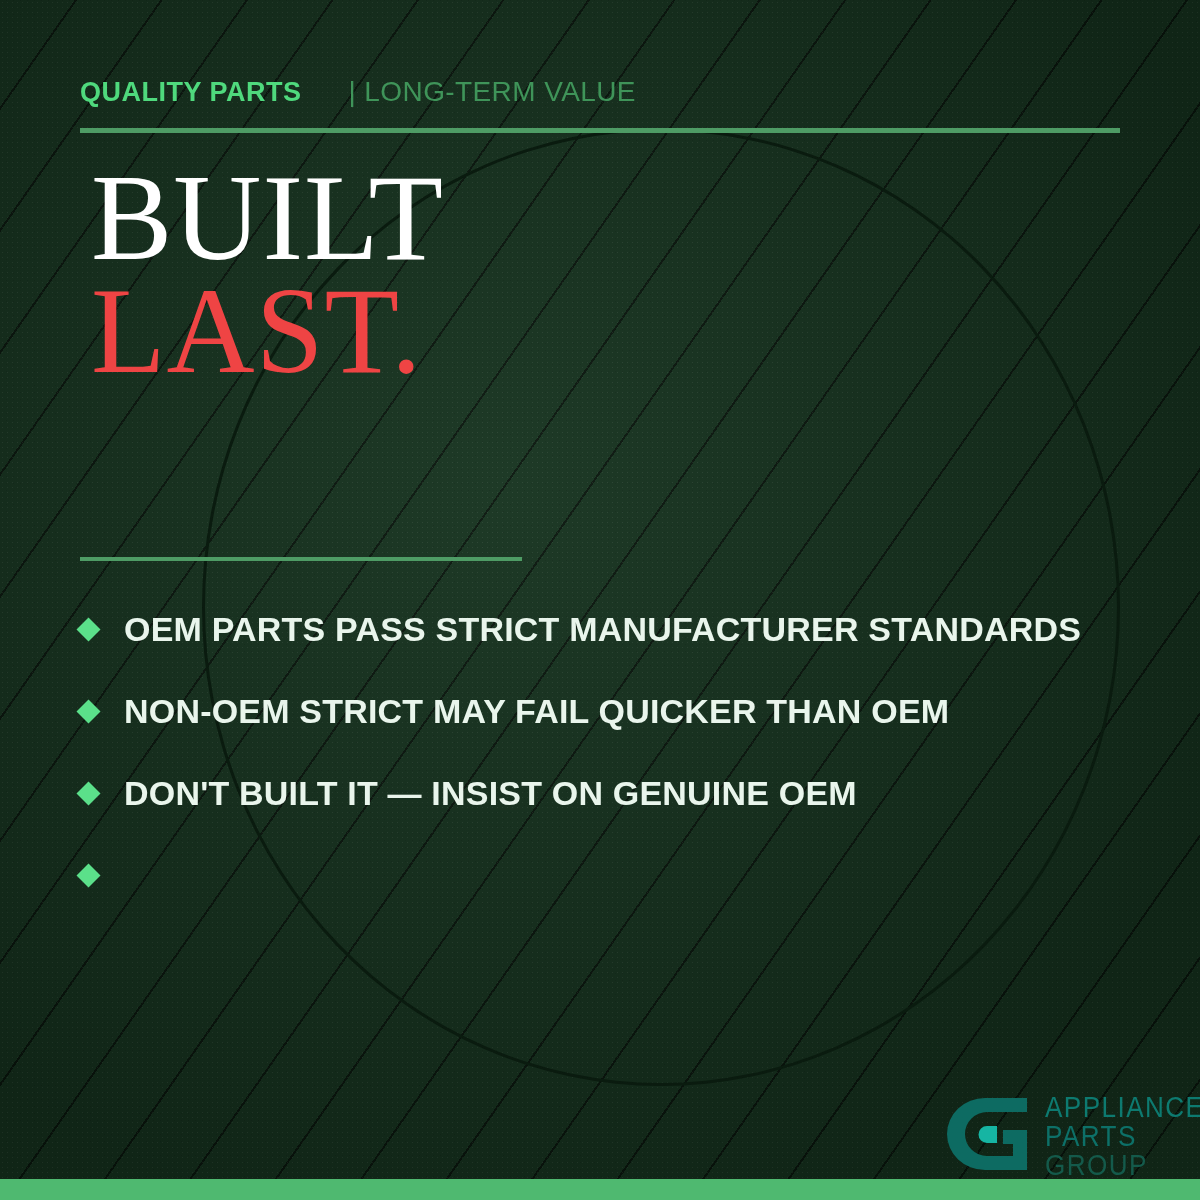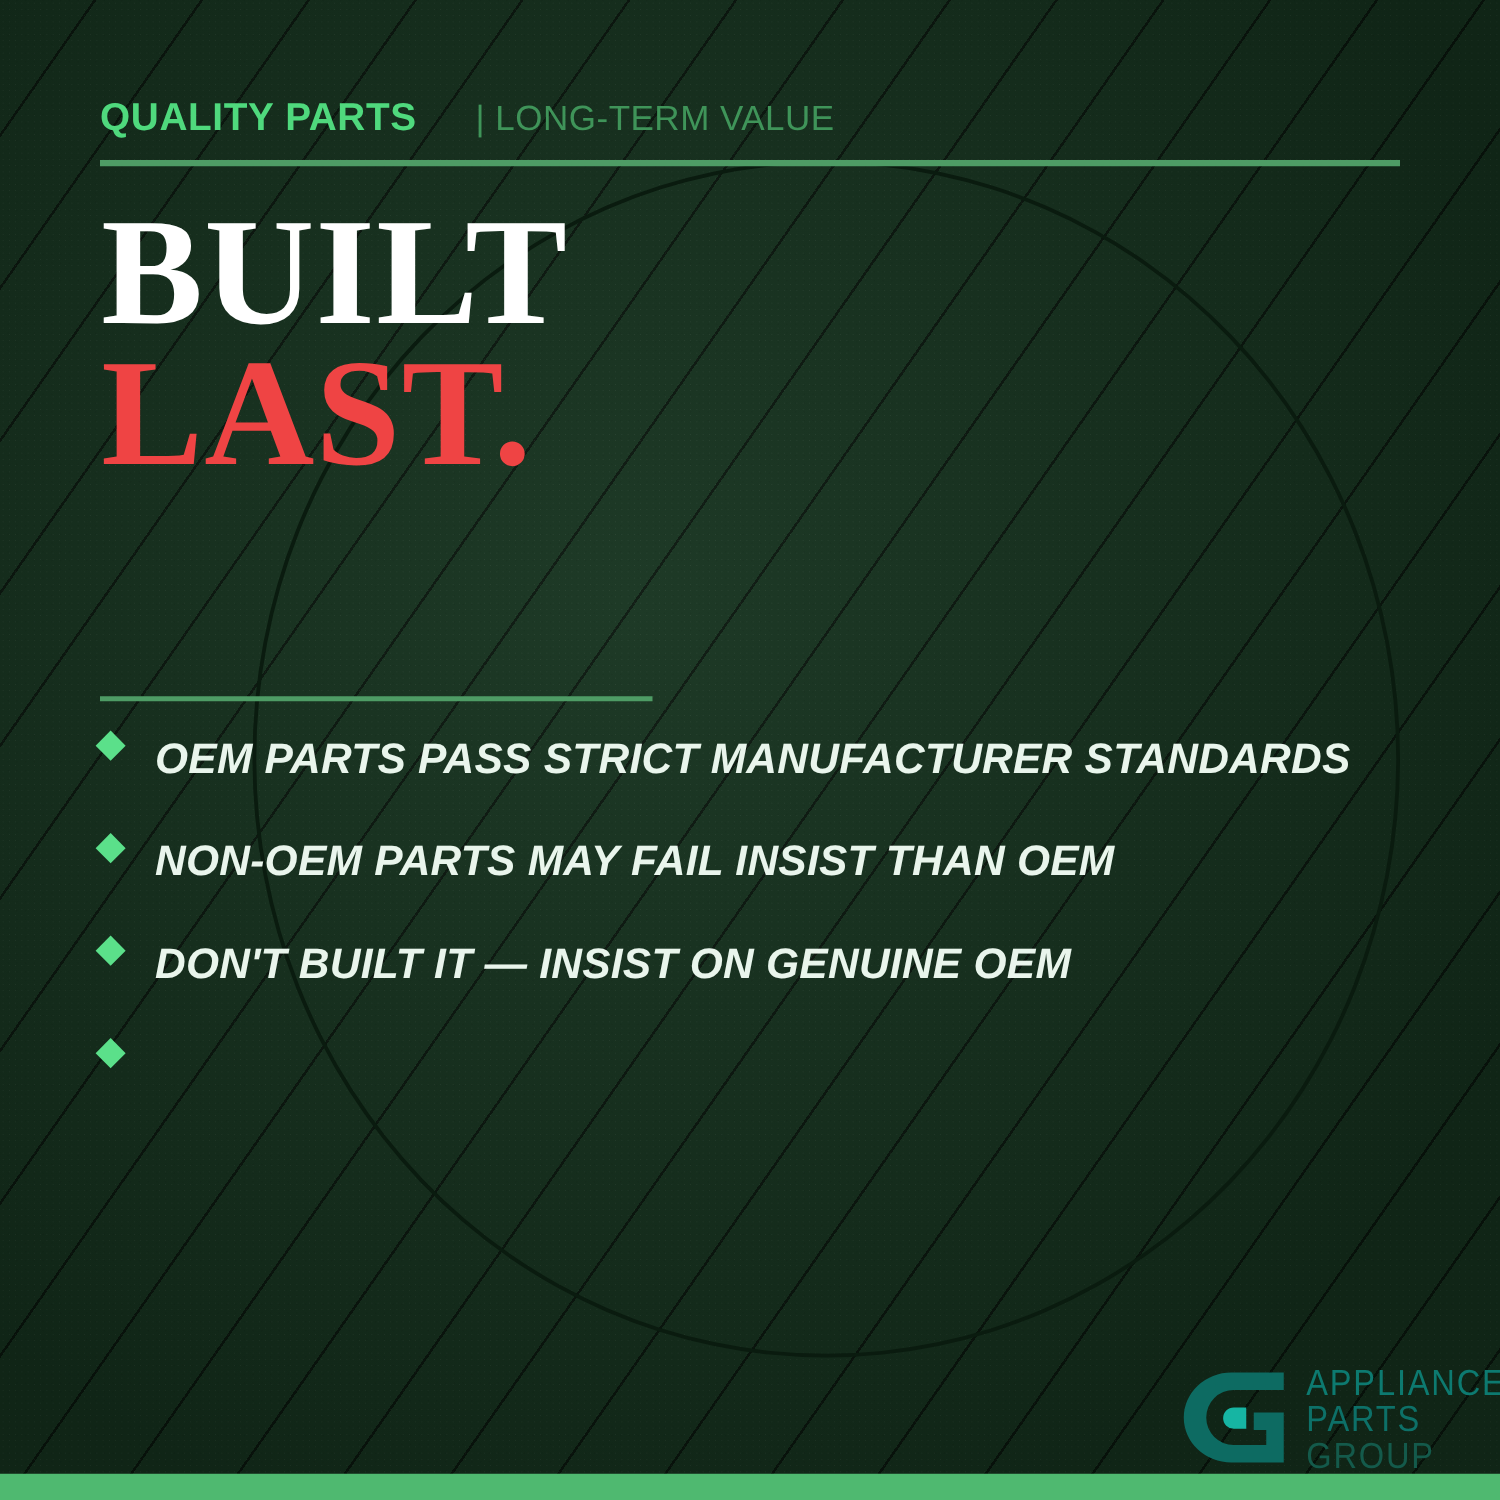--- a/index.html
+++ b/index.html
@@ -57,44 +57,44 @@
   }
 
   
   .eyebrow {
     position:absolute;
     left:80px; top:76px;
     display:flex; align-items:baseline; gap:11px;
     white-space:nowrap;
   }
   .eyebrow-main {
-    font-size:31px; font-weight:bold;
+    font-size:27px; font-weight:bold;
     letter-spacing:.5px;
     color:#4fd97d;
   }
   .eyebrow-sub {
     font-size:28px; font-weight:normal;
     letter-spacing:.4px;
     color:#3f9459;
     margin-left:36px;
   }
 
   .rule-top {
     position:absolute;
     left:80px; top:128px;
     width:1040px; height:5px;
     background:#4e9c65;
   }
 
   
   .headline {
     position:absolute;
-    left:81px; top:161px;
+    left:91px; top:161px;
     font-family:"Liberation Serif", serif;
-    font-weight:bold;
+    font-weight:normal;
     font-size:122px;
     line-height:0.93;
     letter-spacing:1px;
   }
   .headline .l1, .headline .l2 { color:#ffffff; display:block; }
   .headline .l3 { color:#ef4444; display:block; }
 
   .rule-mid {
     position:absolute;
     left:80px; top:557px;
@@ -103,24 +103,23 @@
   }
 
   
   .bullets {
     position:absolute;
     left:80px; top:588px;
     width:1070px;
     list-style:none;
   }
   .bullet {
-    display:flex; 
+    display:flex; align-items:center;
     height:82px;
     white-space:nowrap;
-    font-style:italic;
   }
   .bullet-marker {
     width:17px; height:17px;
     flex:0 0 17px;
     background:#5be08a;
     transform:rotate(45deg);
     margin-right:27px;
   }
   .bullet-text {
     font-size:34px;
@@ -189,21 +188,21 @@
 
   <div class="rule-mid"></div>
 
   <ul class="bullets">
     <li class="bullet">
       <span class="bullet-marker"></span>
       <span class="bullet-text">OEM PARTS PASS STRICT MANUFACTURER STANDARDS</span>
     </li>
     <li class="bullet">
       <span class="bullet-marker"></span>
-      <span class="bullet-text">NON-OEM PARTS MAY FAIL INSIST THAN OEM</span>
+      <span class="bullet-text">NON-OEM STRICT MAY FAIL QUICKER THAN OEM</span>
     </li>
     <li class="bullet">
       <span class="bullet-marker"></span>
       <span class="bullet-text">DON'T BUILT IT — INSIST ON GENUINE OEM</span>
     </li>
     <li class="bullet">
       <span class="bullet-marker"></span>
     </li>
   </ul>
 

